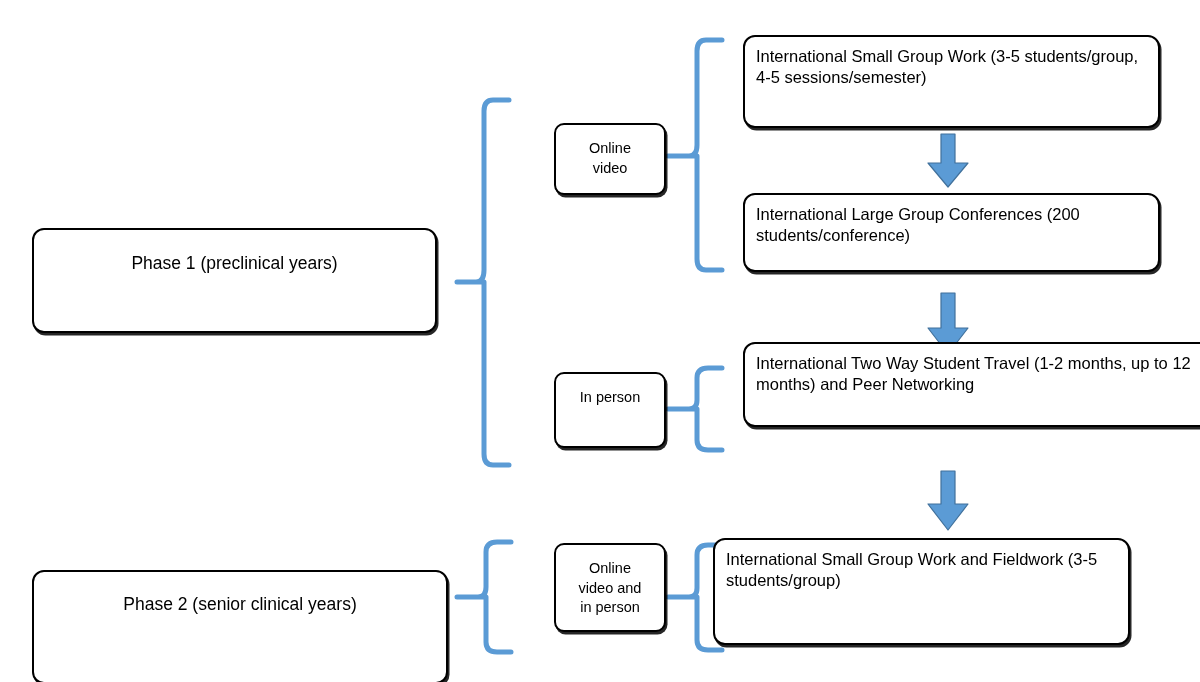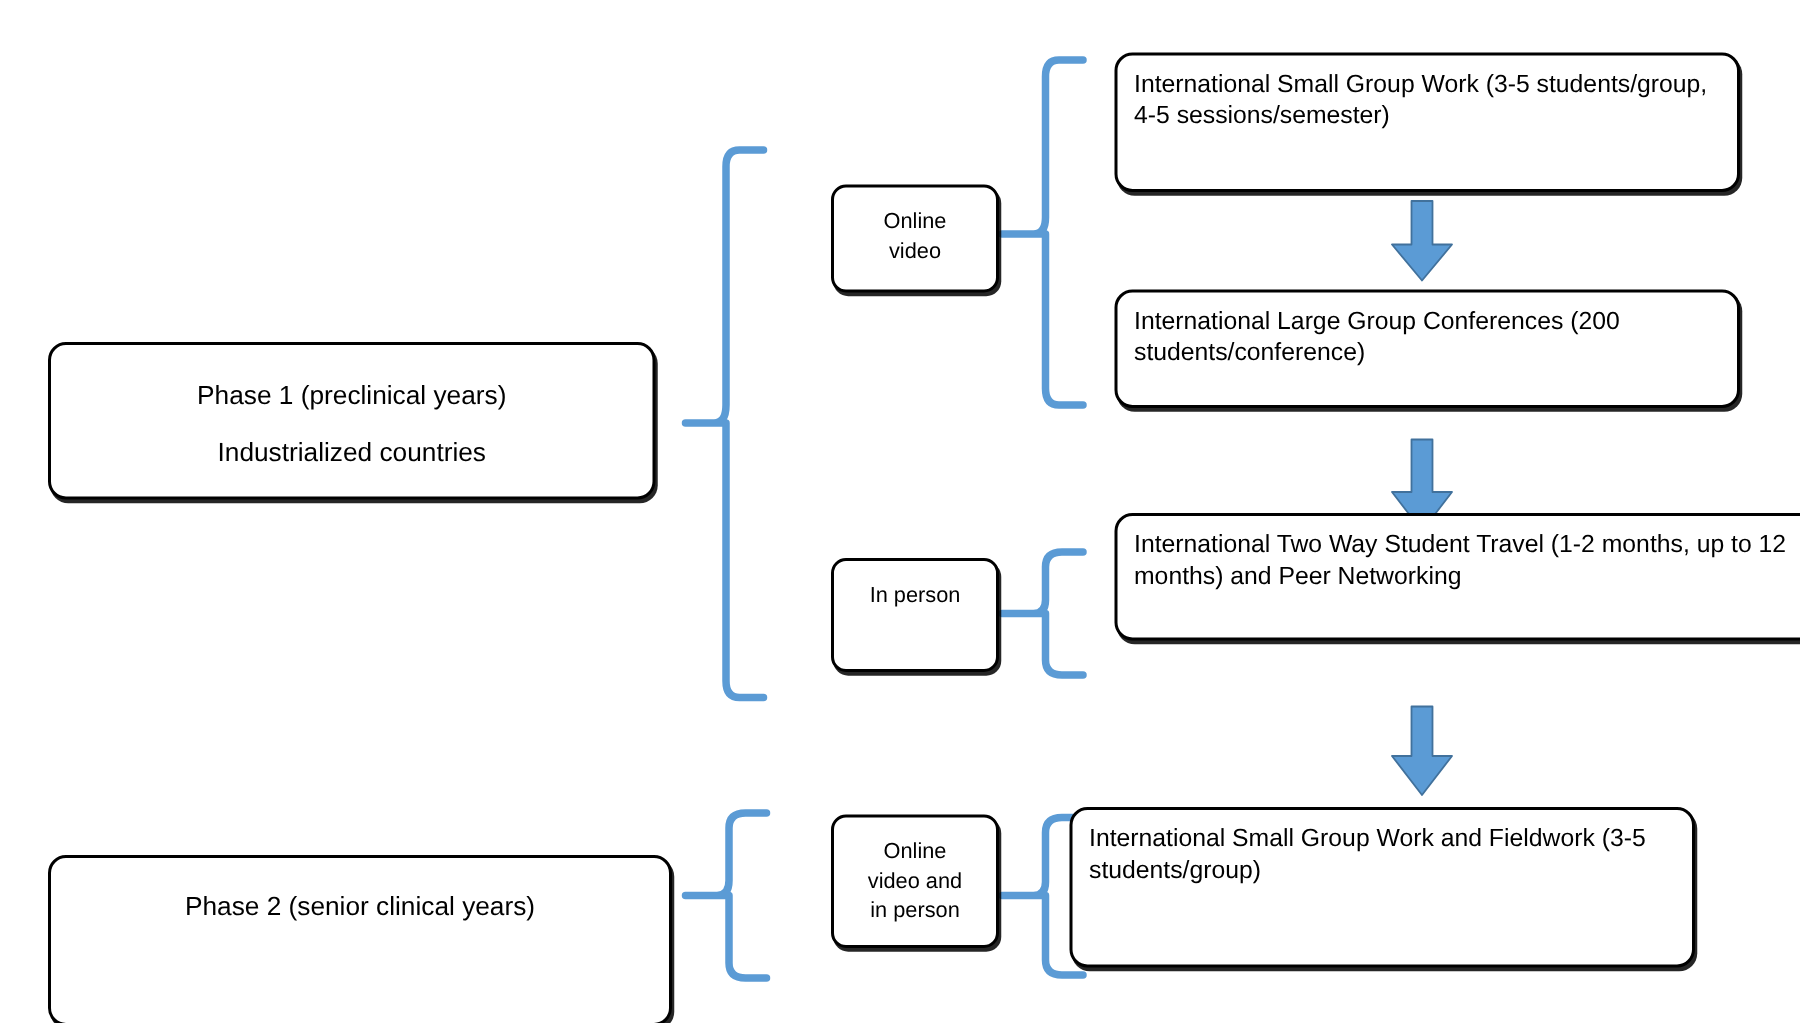--- a/index.html
+++ b/index.html
@@ -134,21 +134,20 @@
 
   <div class="arrow" style="left:924px; top:470px; width:48px; height:62px;">
     <svg width="48" height="62" viewBox="0 0 48 62" xmlns="http://www.w3.org/2000/svg">
       <polygon points="17,1 31,1 31,34 44,34 24,60 4,34 17,34" fill="#5b9bd5" stroke="#41719c" stroke-width="1.2" stroke-linejoin="round"></polygon>
     </svg>
   </div>
 
   <div class="node phase" style="left:32px; top:228px; width:405px; height:105px;padding-left:42px;">
     <div class="node-text" style="top:0; height:100%;">
       <span class="line-1" style="top:22px;">Phase 1 (preclinical years)</span>
-      <span class="line-2" style="top:60px;">Industrialized countries</span>
     </div>
   </div>
 
   <div class="node phase" style="left:32px; top:570px; width:416px; height:114px;">
     <div class="node-text" style="top:0; height:100%;">
       <span class="line-1" style="top:21px;">Phase 2 (senior clinical years)</span>
     </div>
   </div>
 
   <div class="node mid" style="left:514px; top:123px; width:112px; height:72px;">

